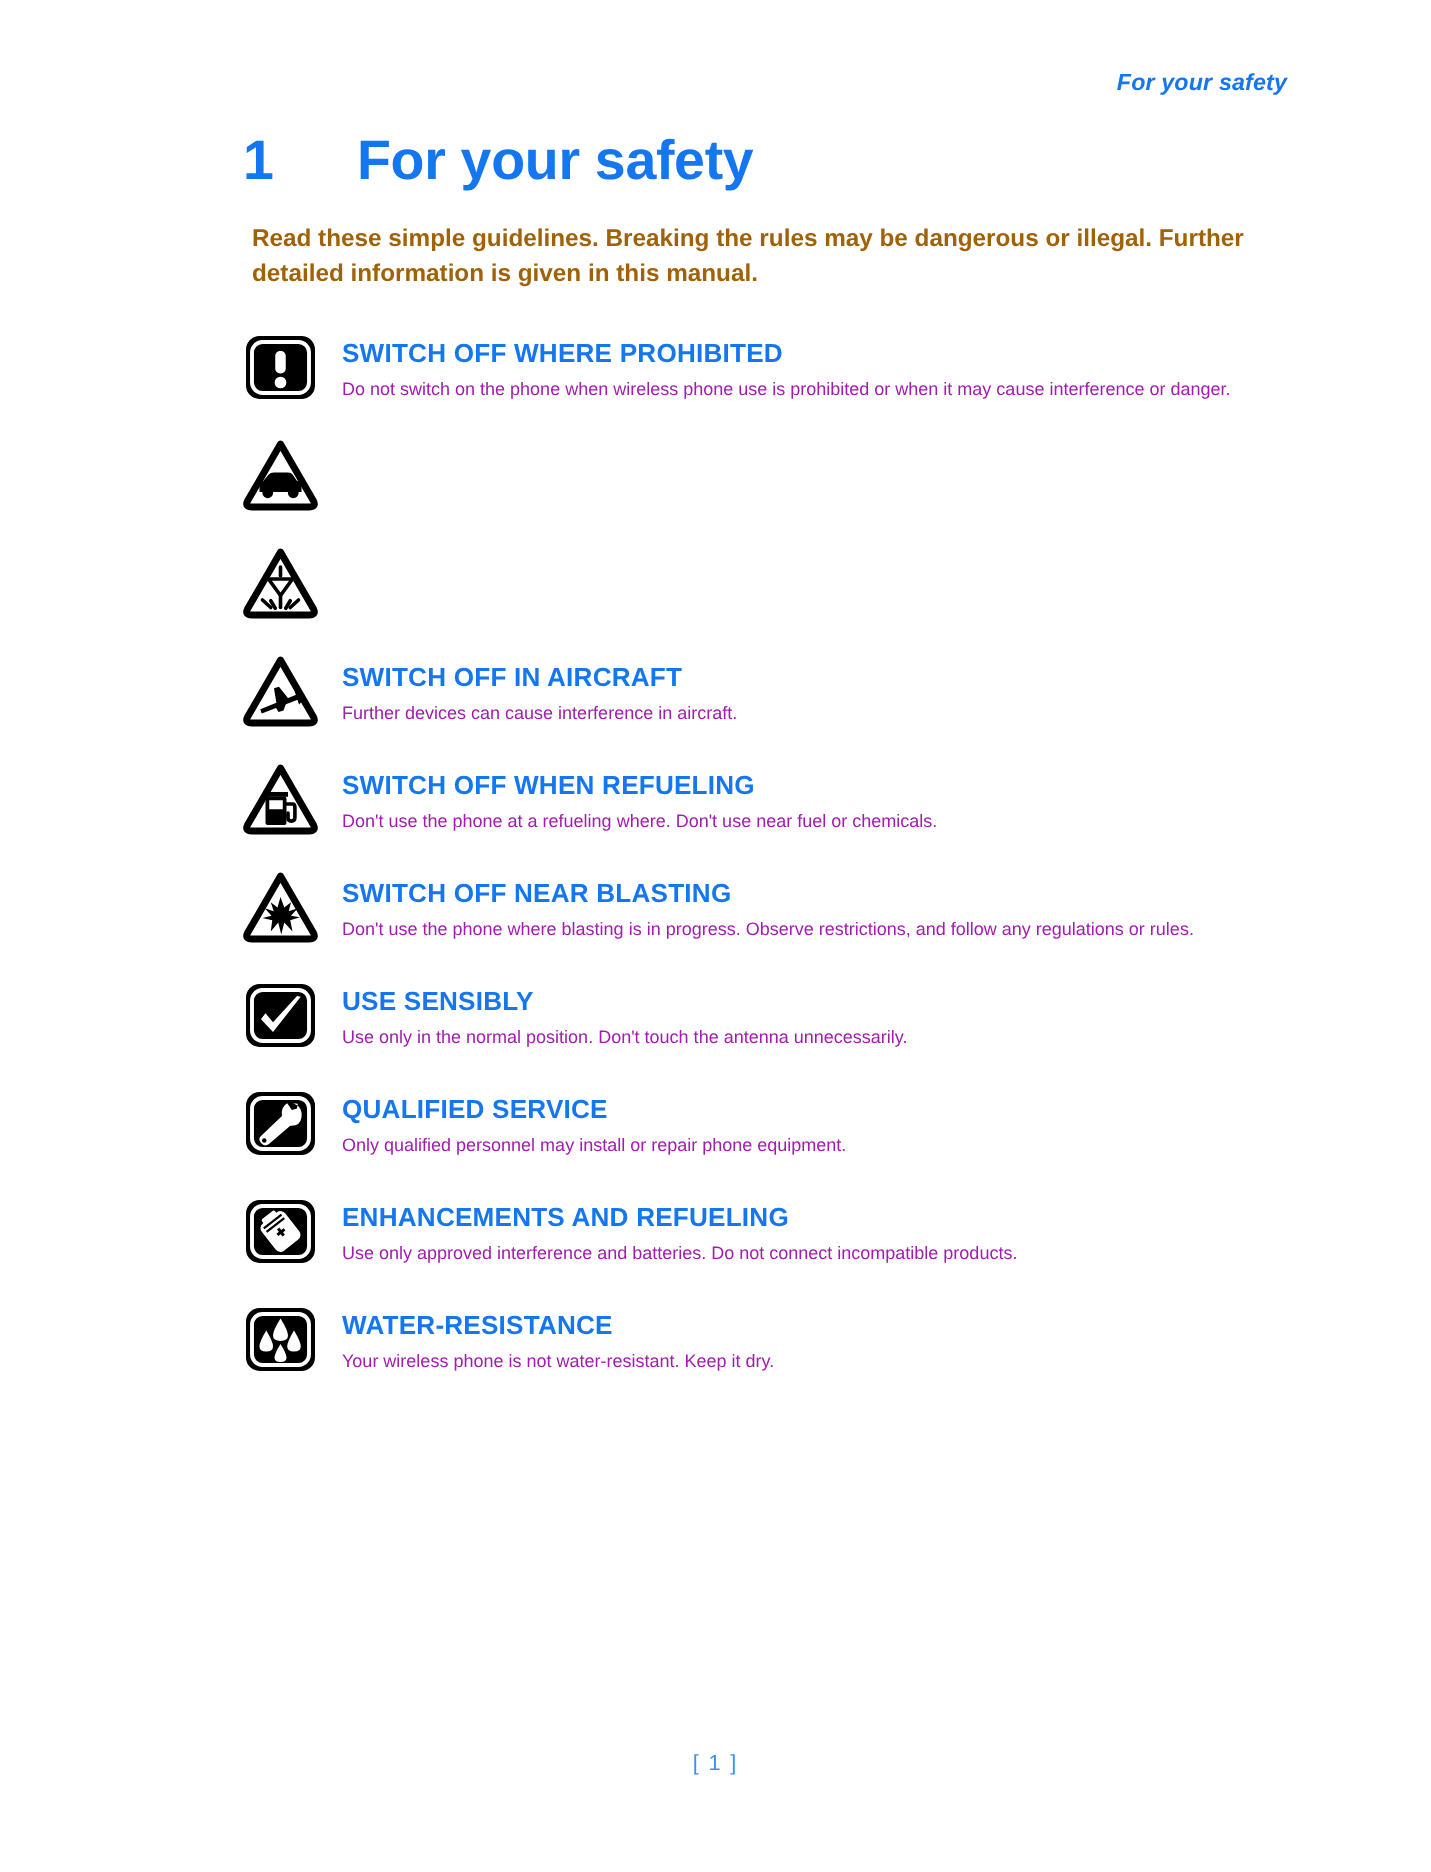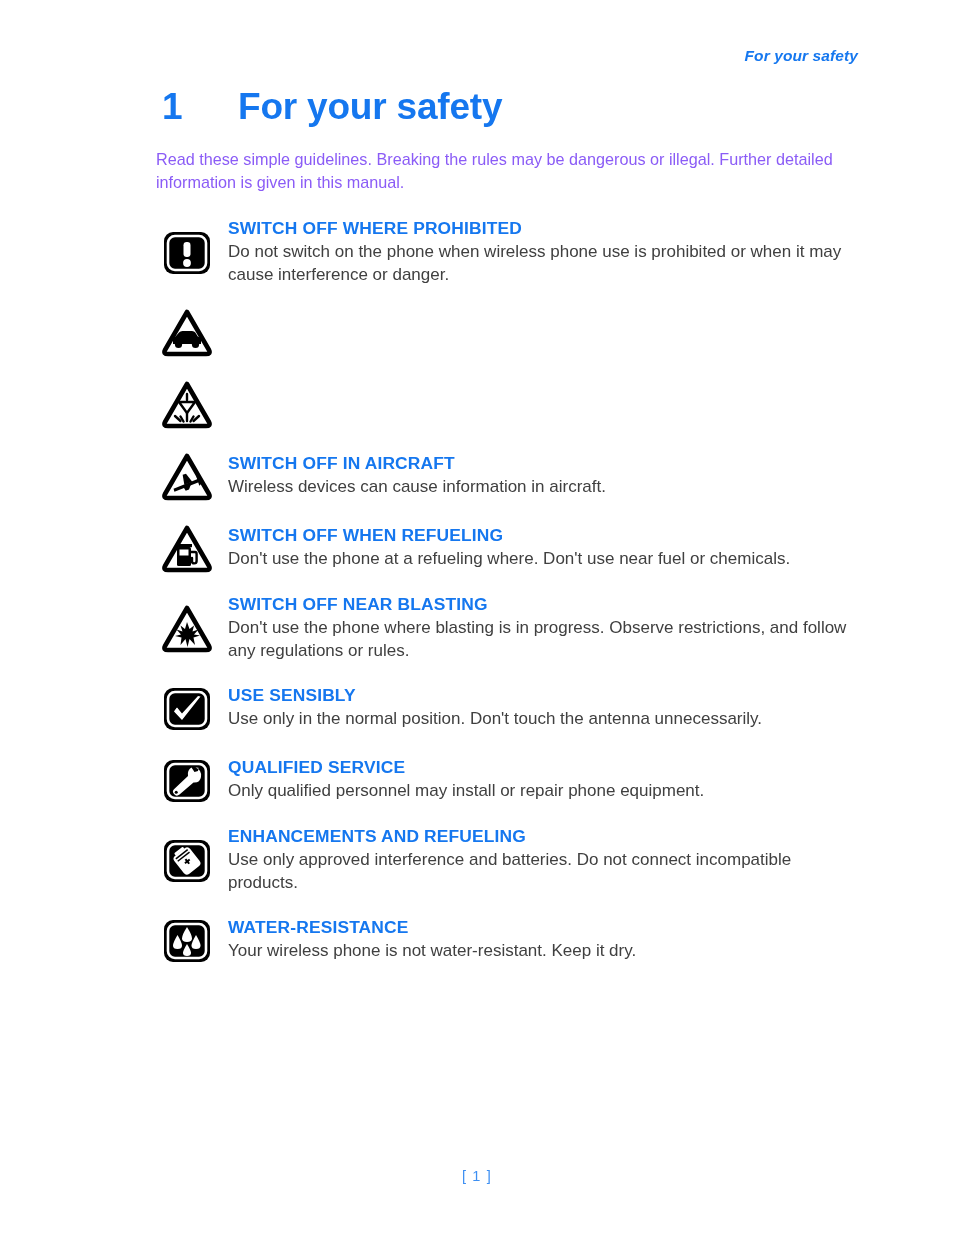--- a/index.html
+++ b/index.html
@@ -49,37 +49,38 @@
   .chapter-number {
     width: 76px;
     flex: none;
   }
   .chapter-name { flex: none; }
 
   
   .intro {
     position: absolute;
     top: 148px;
-    left: 156px;
+    left: 168px;
     width: 700px;
     font-size: 16.2px;
     line-height: 22.5px;
-    color: #8b5cf6;
+    color: #a16207;
+    font-weight: bold;
   }
 
   
   .safety-list {
     position: absolute;
     top: 216px;
     left: 162px;
     width: 700px;
   }
   .safety-item {
     display: flex;
-    align-items: center;
+    align-items: flex-end;
     margin-bottom: 18px;
   }
   .safety-icon {
     flex: none;
     width: 50px;
     height: 50px;
     margin-right: 16px;
     margin-top: 4px;
   }
   .safety-icon svg { display: block; }
@@ -89,23 +90,23 @@
   }
   .safety-heading {
     color: #1577ef;
     font-size: 17.4px;
     font-weight: bold;
     letter-spacing: 0.15px;
     line-height: 22px;
     margin-bottom: 2px;
   }
   .safety-body {
-    font-size: 17px;
+    font-size: 12px;
     line-height: 22.5px;
-    color: #404040;
+    color: #a21caf;
   }
 
   
   .page-footer {
     position: absolute;
     left: 0;
     right: 0;
     top: 1168px;
     text-align: center;
     color: #3d8ff2;
@@ -182,21 +183,21 @@
           <g fill="#000" transform="rotate(-18 25 33)">
             <path d="M11 32.5 L39 30.5 L39 34 L11 35.5 Z"></path>
             <path d="M24 22 L27.5 22 L31 31.5 L22.5 32 Z"></path>
             <path d="M22 38 L25.5 38 L29 33.5 L21 34 Z"></path>
             <path d="M36.5 27.5 L39.5 29 L39.5 36 L36.5 37.5 Z"></path>
           </g>
         </svg>
       </span>
       <div class="safety-text">
         <div class="safety-heading">SWITCH OFF IN AIRCRAFT</div>
-        <div class="safety-body">Wireless devices can cause information in aircraft.</div>
+        <div class="safety-body">Further devices can cause interference in aircraft.</div>
       </div>
     </div>
 
     <div class="safety-item">
       <span class="safety-icon">
         <svg width="50" height="50" viewBox="0 0 50 50">
           <path d="M25 4 L47 42 Q49 46 44 46 L6 46 Q1 46 3 42 Z" fill="none" stroke="#000" stroke-width="4.6" stroke-linejoin="round"></path>
           <rect x="15" y="23" width="14" height="19" rx="1.5" fill="#000"></rect>
           <rect x="17.5" y="25.5" width="9" height="6" fill="#fff"></rect>
           <path d="M29 28 L33 28 Q34.6 28 34.6 30 L34.6 37 Q34.6 39.4 32.2 39.4 Q30 39.4 30 37.2 L30 34" fill="none" stroke="#000" stroke-width="2.4" stroke-linecap="round"></path>

